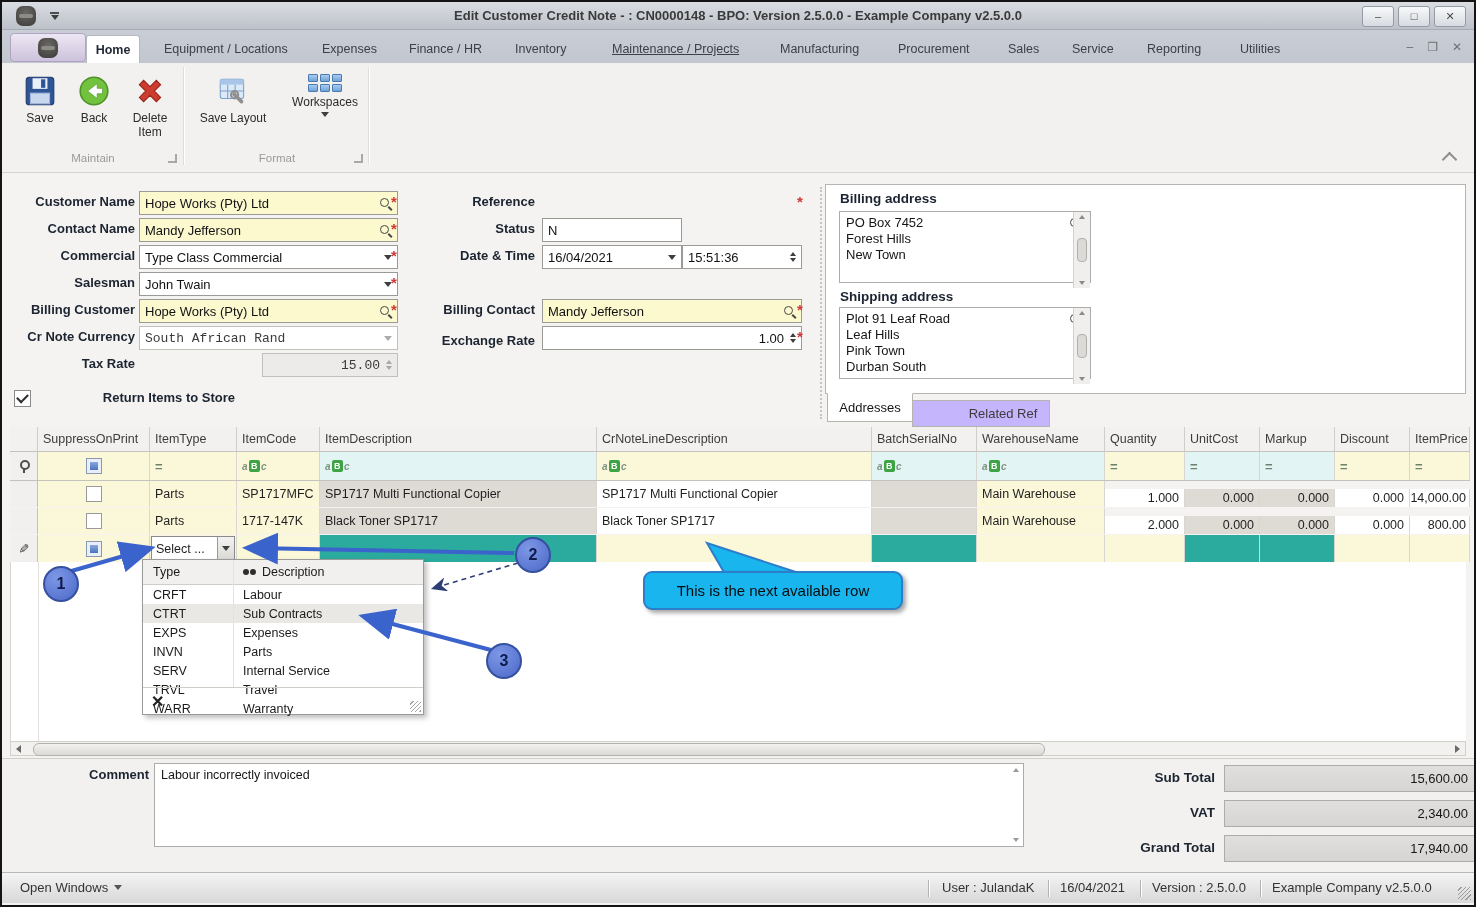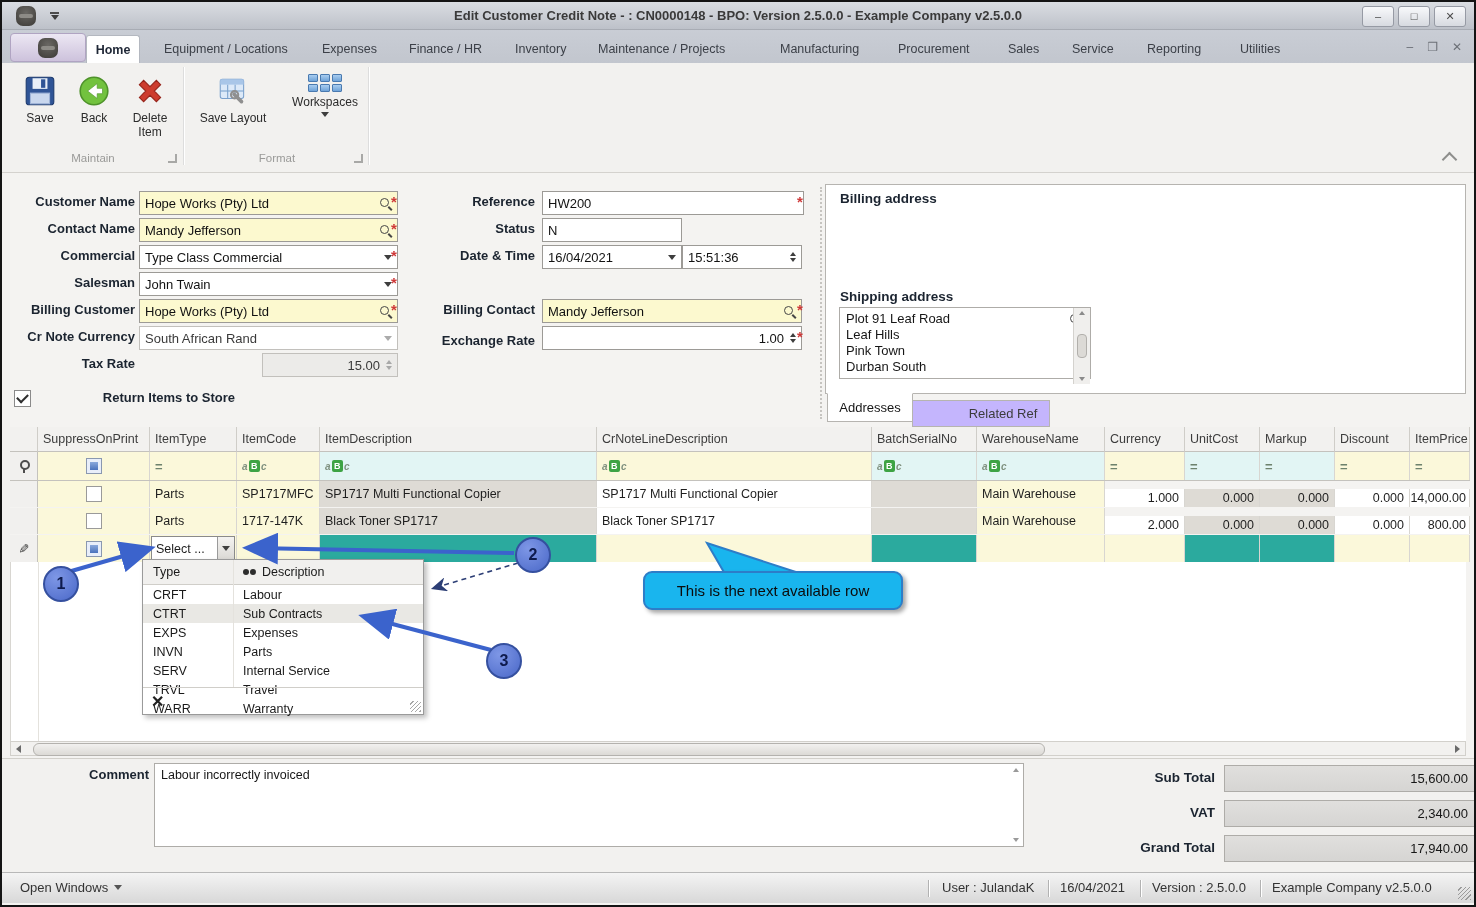--- a/index.html
+++ b/index.html
@@ -24,21 +24,21 @@
   .grouplbl{position:absolute;font-size:11.5px;color:#9a9a98;text-align:center;}
   .gsep{position:absolute;top:4px;width:1px;height:98px;background:#ddd;border-right:1px solid #fff;}
   .launcher{position:absolute;width:7px;height:7px;border-right:2px solid #a8a8a6;border-bottom:2px solid #a8a8a6;}
   .chev{position:absolute;width:9px;height:9px;border-left:2px solid #8e8e8c;border-top:2px solid #8e8e8c;transform:rotate(45deg);}
   .wsgrid{display:grid;grid-template-columns:repeat(3,10px);grid-auto-rows:8px;gap:2px;}
   .wsgrid i{background:linear-gradient(#a9cdf0,#6fa3d8);border:1px solid #4a7ab0;border-radius:1px;}
   
   .lbl{position:absolute;font-size:13px;font-weight:bold;color:#1b2430;text-align:right;line-height:22px;}
   .fld{position:absolute;height:22px;border:1px solid #9c9a96;background:#fff;font-size:13px;color:#121212;display:flex;align-items:center;padding:0 5px;}
   .fld.yellow{background:#fcf9cf;}
-  .fld.disabled{border-color:#c2c0bc;background:#ecebe9;color:#3a3a3a;}
+  .fld.disabled{border-color:#c2c0bc;background:#ecebe9;color:#3a3a3a;font-family:Liberation Mono, monospace;}
   .req{position:absolute;color:#cf3838;font-size:15px;font-weight:bold;line-height:22px;}
   .mag{position:relative;width:13px;height:13px;flex:none;margin-left:auto;}
   .mag::before{content:"";position:absolute;left:1px;top:1px;width:7px;height:7px;border:1.7px solid #464646;border-radius:50%;}
   .mag::after{content:"";position:absolute;left:9.5px;top:9px;width:4.5px;height:2px;background:#464646;transform:rotate(45deg);transform-origin:0 0;}
   .dd{margin-left:auto;width:0;height:0;border-left:4px solid transparent;border-right:4px solid transparent;border-top:5px solid #3e3e3e;}
   .dd.gray{border-top-color:#ababab;}
   .spin{margin-left:6px;display:flex;flex-direction:column;gap:2px;align-items:center;}
   .tu{width:0;height:0;border-left:3.5px solid transparent;border-right:3.5px solid transparent;border-bottom:4.5px solid #3e3e3e;}
   .td{width:0;height:0;border-left:3.5px solid transparent;border-right:3.5px solid transparent;border-top:4.5px solid #3e3e3e;}
   .spin.gray .tu{border-bottom-color:#a8a8a8}.spin.gray .td{border-top-color:#a8a8a8}
@@ -120,21 +120,21 @@
 
   <div class="abs tabrow"></div>
   <div class="abs appbtn">
       <span class="logo"></span>
     </div>
   <div class="abs tab active" style="left:84px;width:54px;">Home</div>
   <div class="abs tab" style="left:158px;">Equipment / Locations</div>
   <div class="abs tab" style="left:316px;">Expenses</div>
   <div class="abs tab" style="left:403px;">Finance / HR</div>
   <div class="abs tab" style="left:509px;">Inventory</div>
-  <div class="abs tab" style="left:592px;">Maintenance / Projects</div>
+  <div class="abs tab" style="left:606px;text-decoration:underline;">Maintenance / Projects</div>
   <div class="abs tab" style="left:774px;">Manufacturing</div>
   <div class="abs tab" style="left:892px;">Procurement</div>
   <div class="abs tab" style="left:1002px;">Sales</div>
   <div class="abs tab" style="left:1066px;">Service</div>
   <div class="abs tab" style="left:1141px;">Reporting</div>
   <div class="abs tab" style="left:1234px;">Utilities</div>
   <div class="abs mdi" style="right:12px;">
     <span>–</span>
     <span>❐</span>
     <span>✕</span>
@@ -244,23 +244,20 @@
         <span class="td"></span>
       </span>
     </div>
 
   <div class="cb" style="left:12px;top:388px;">
       <span class="checkmark"></span>
     </div>
   <div class="lbl" style="left:33px;top:385px;width:200px;text-align:right;">Return Items to Store</div>
 
   <div class="lbl" style="left:438px;top:189px;width:95px;">Reference</div>
-  <div class="fld" style="left:540px;top:189px;width:250px;">
-      <span>HW200</span>
-    </div>
   <div class="req" style="left:795px;top:189px;">*</div>
 
   <div class="lbl" style="left:438px;top:216px;width:95px;">Status</div>
   <div class="fld" style="left:540px;top:216px;width:128px;">
       <span>N</span>
     </div>
 
   <div class="lbl" style="left:438px;top:243px;width:95px;">Date &amp; Time</div>
   <div class="fld" style="left:540px;top:243px;width:128px;">
       <span>16/04/2021</span>
@@ -288,20 +285,33 @@
         <span class="tu"></span>
         <span class="td"></span>
       </span>
     </div>
   <div class="req" style="left:795px;top:324px;">*</div>
 
   <div class="abs" style="left:818px;top:185px;width:1px;height:232px;border-left:2px dotted #c6c4c0;"></div>
 
   <div class="abs panel"></div>
   <div class="lbl" style="left:838px;top:186px;width:200px;text-align:left;font-size:13.5px;">Billing address</div>
+  <div class="abs addrbox" style="left:837px;top:209px;">
+    <div style="position:relative;padding-right:34px;">
+      <div>PO Box 7452</div>
+      <div>Forest Hills</div>
+      <div>New Town</div>
+      <span class="mag" style="position:absolute;right:2px;top:2px;"></span>
+    </div>
+    <div class="sbar">
+        <span class="tu" style="border-bottom-color:#8a8a8a;"></span>
+        <span class="sthumb"></span>
+        <span class="td" style="border-top-color:#8a8a8a;"></span>
+      </div>
+  </div>
   <div class="lbl" style="left:838px;top:284px;width:200px;text-align:left;font-size:13.5px;">Shipping address</div>
   <div class="abs addrbox" style="left:837px;top:305px;">
     <div style="position:relative;padding-right:34px;">
       <div>Plot 91 Leaf Road</div>
       <div>Leaf Hills</div>
       <div>Pink Town</div>
       <div>Durban South</div>
       <span class="mag" style="position:absolute;right:2px;top:2px;"></span>
     </div>
     <div class="sbar">
@@ -315,21 +325,21 @@
 
   <div class="grow ghead" style="top:425px;height:25px;">
     <div class="gc w0 sel"></div>
     <div class="gc w1">SuppressOnPrint</div>
     <div class="gc w2">ItemType</div>
     <div class="gc w3">ItemCode</div>
     <div class="gc w4">ItemDescription</div>
     <div class="gc w5">CrNoteLineDescription</div>
     <div class="gc w6">BatchSerialNo</div>
     <div class="gc w7">WarehouseName</div>
-    <div class="gc w8">Currency</div>
+    <div class="gc w8">Quantity</div>
     <div class="gc w9">UnitCost</div>
     <div class="gc w10">Markup</div>
     <div class="gc w11">Discount</div>
     <div class="gc w12">ItemPrice</div>
   </div>
 
   <div class="grow" style="top:450px;height:28px;border-bottom:1px solid #c4c2bd;">
     <div class="gc w0 sel">
         <span class="pin"></span>
       </div>

